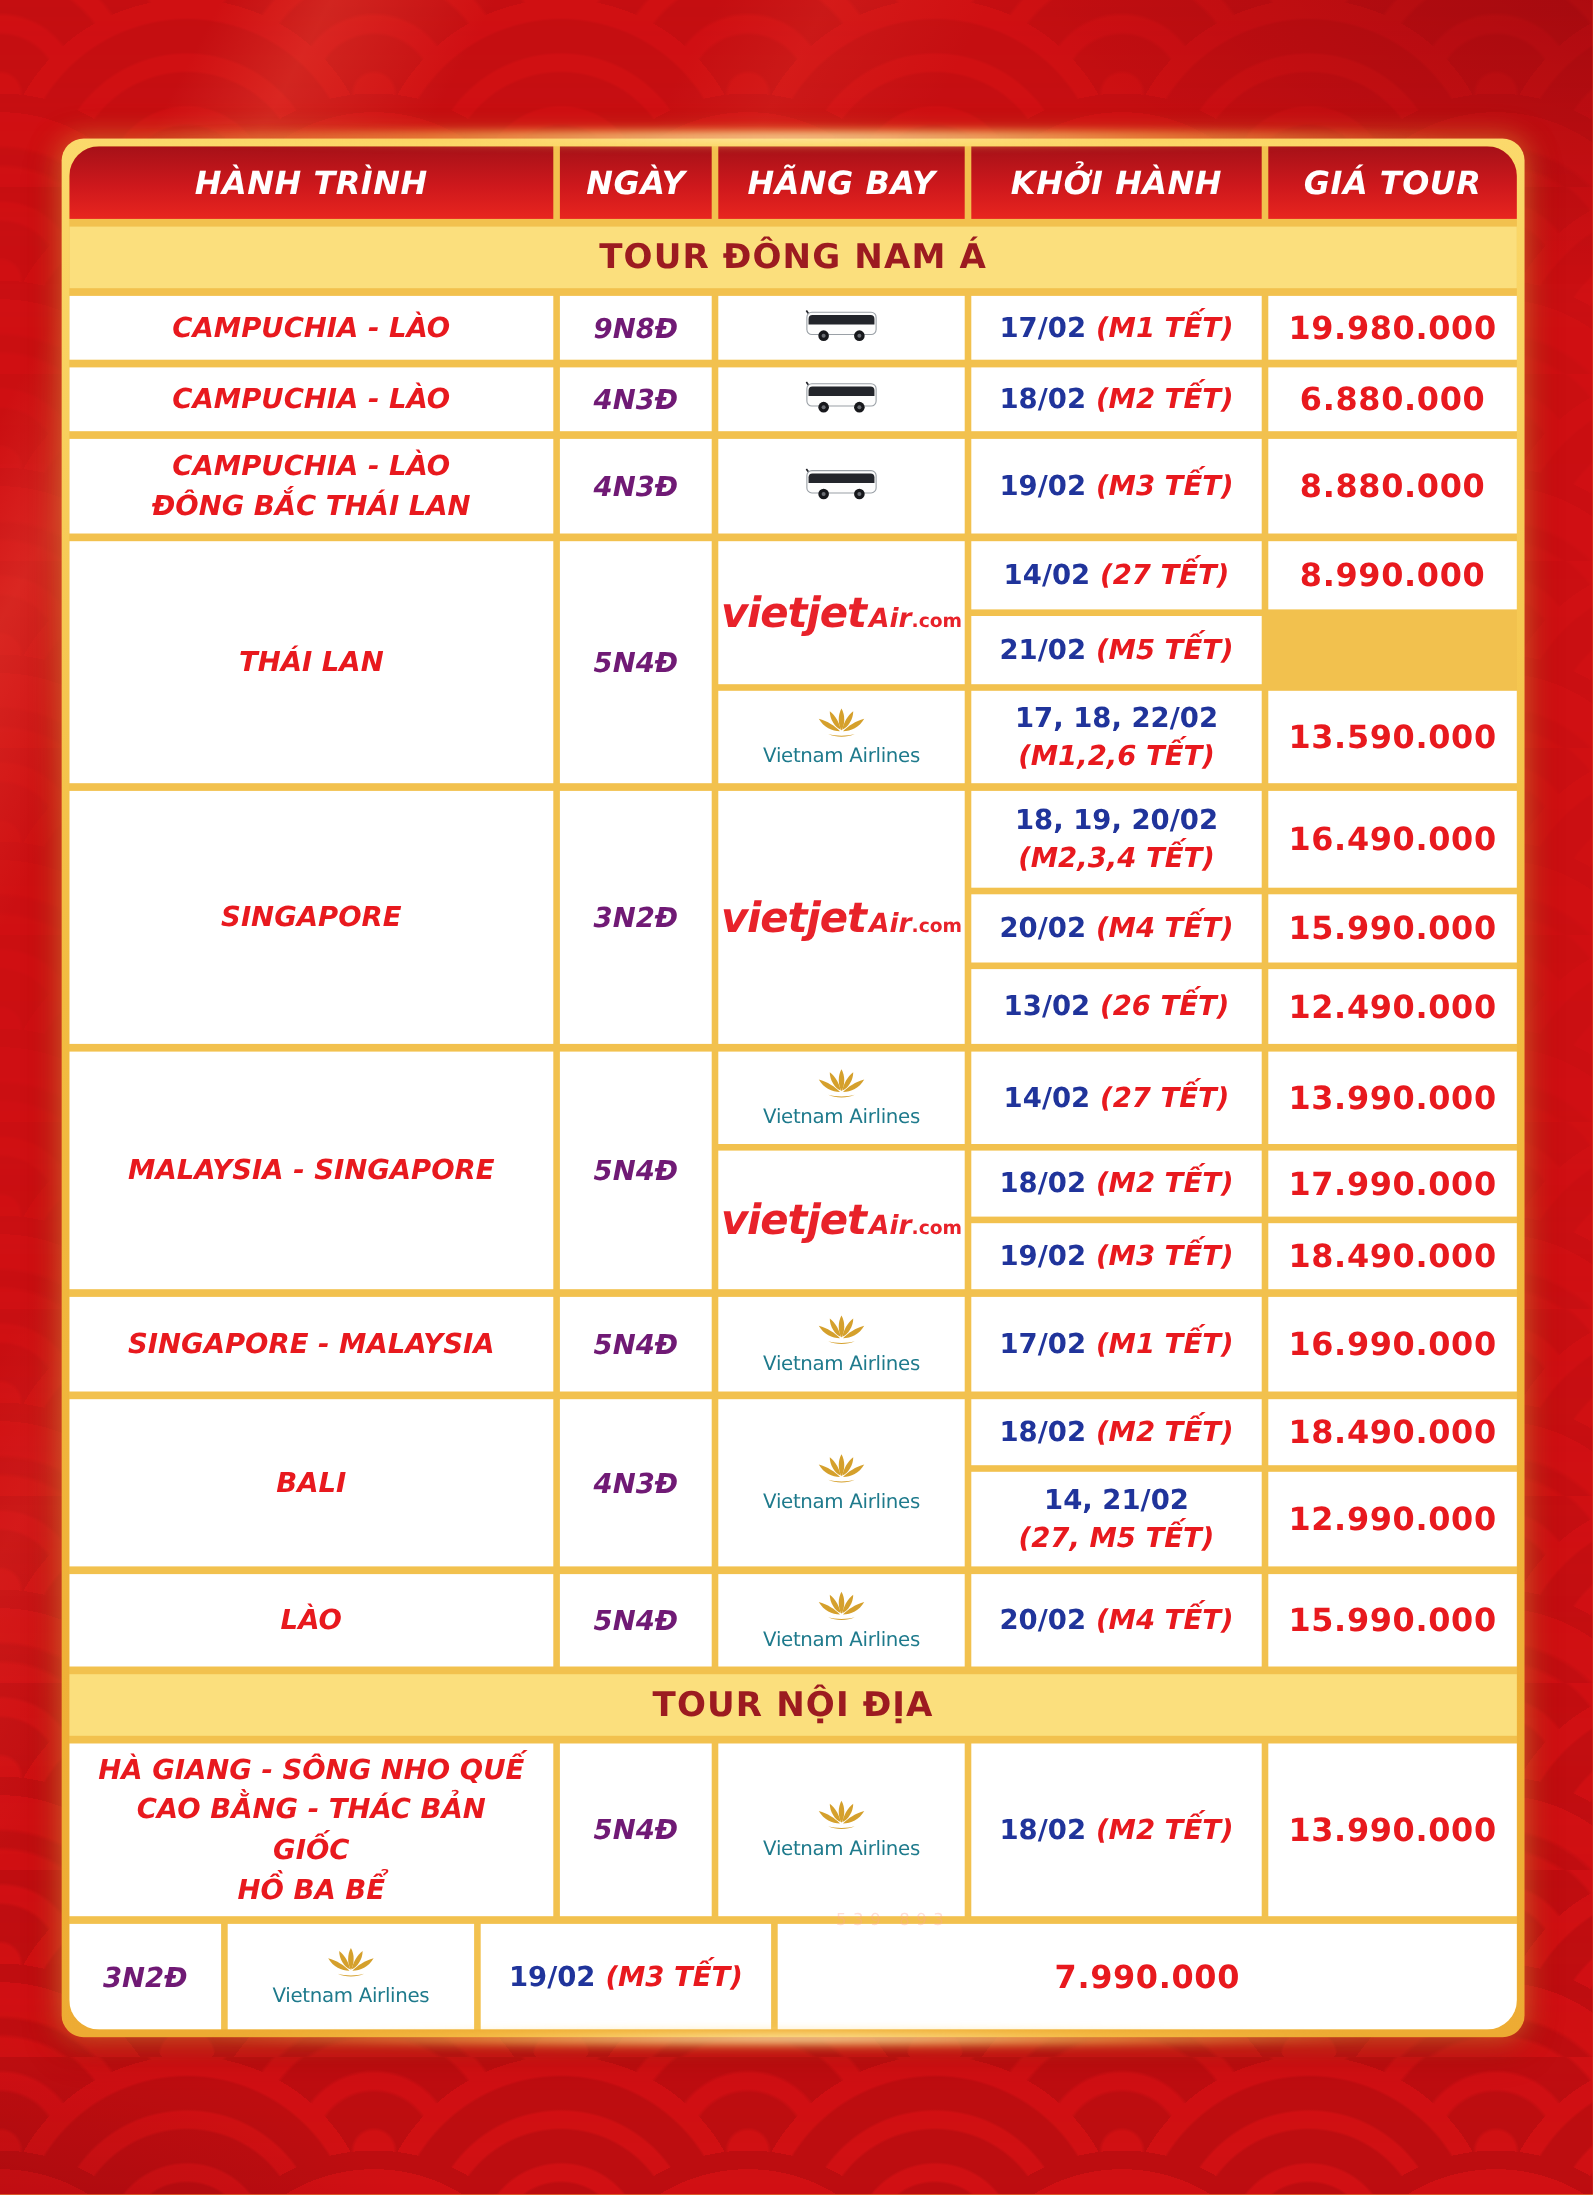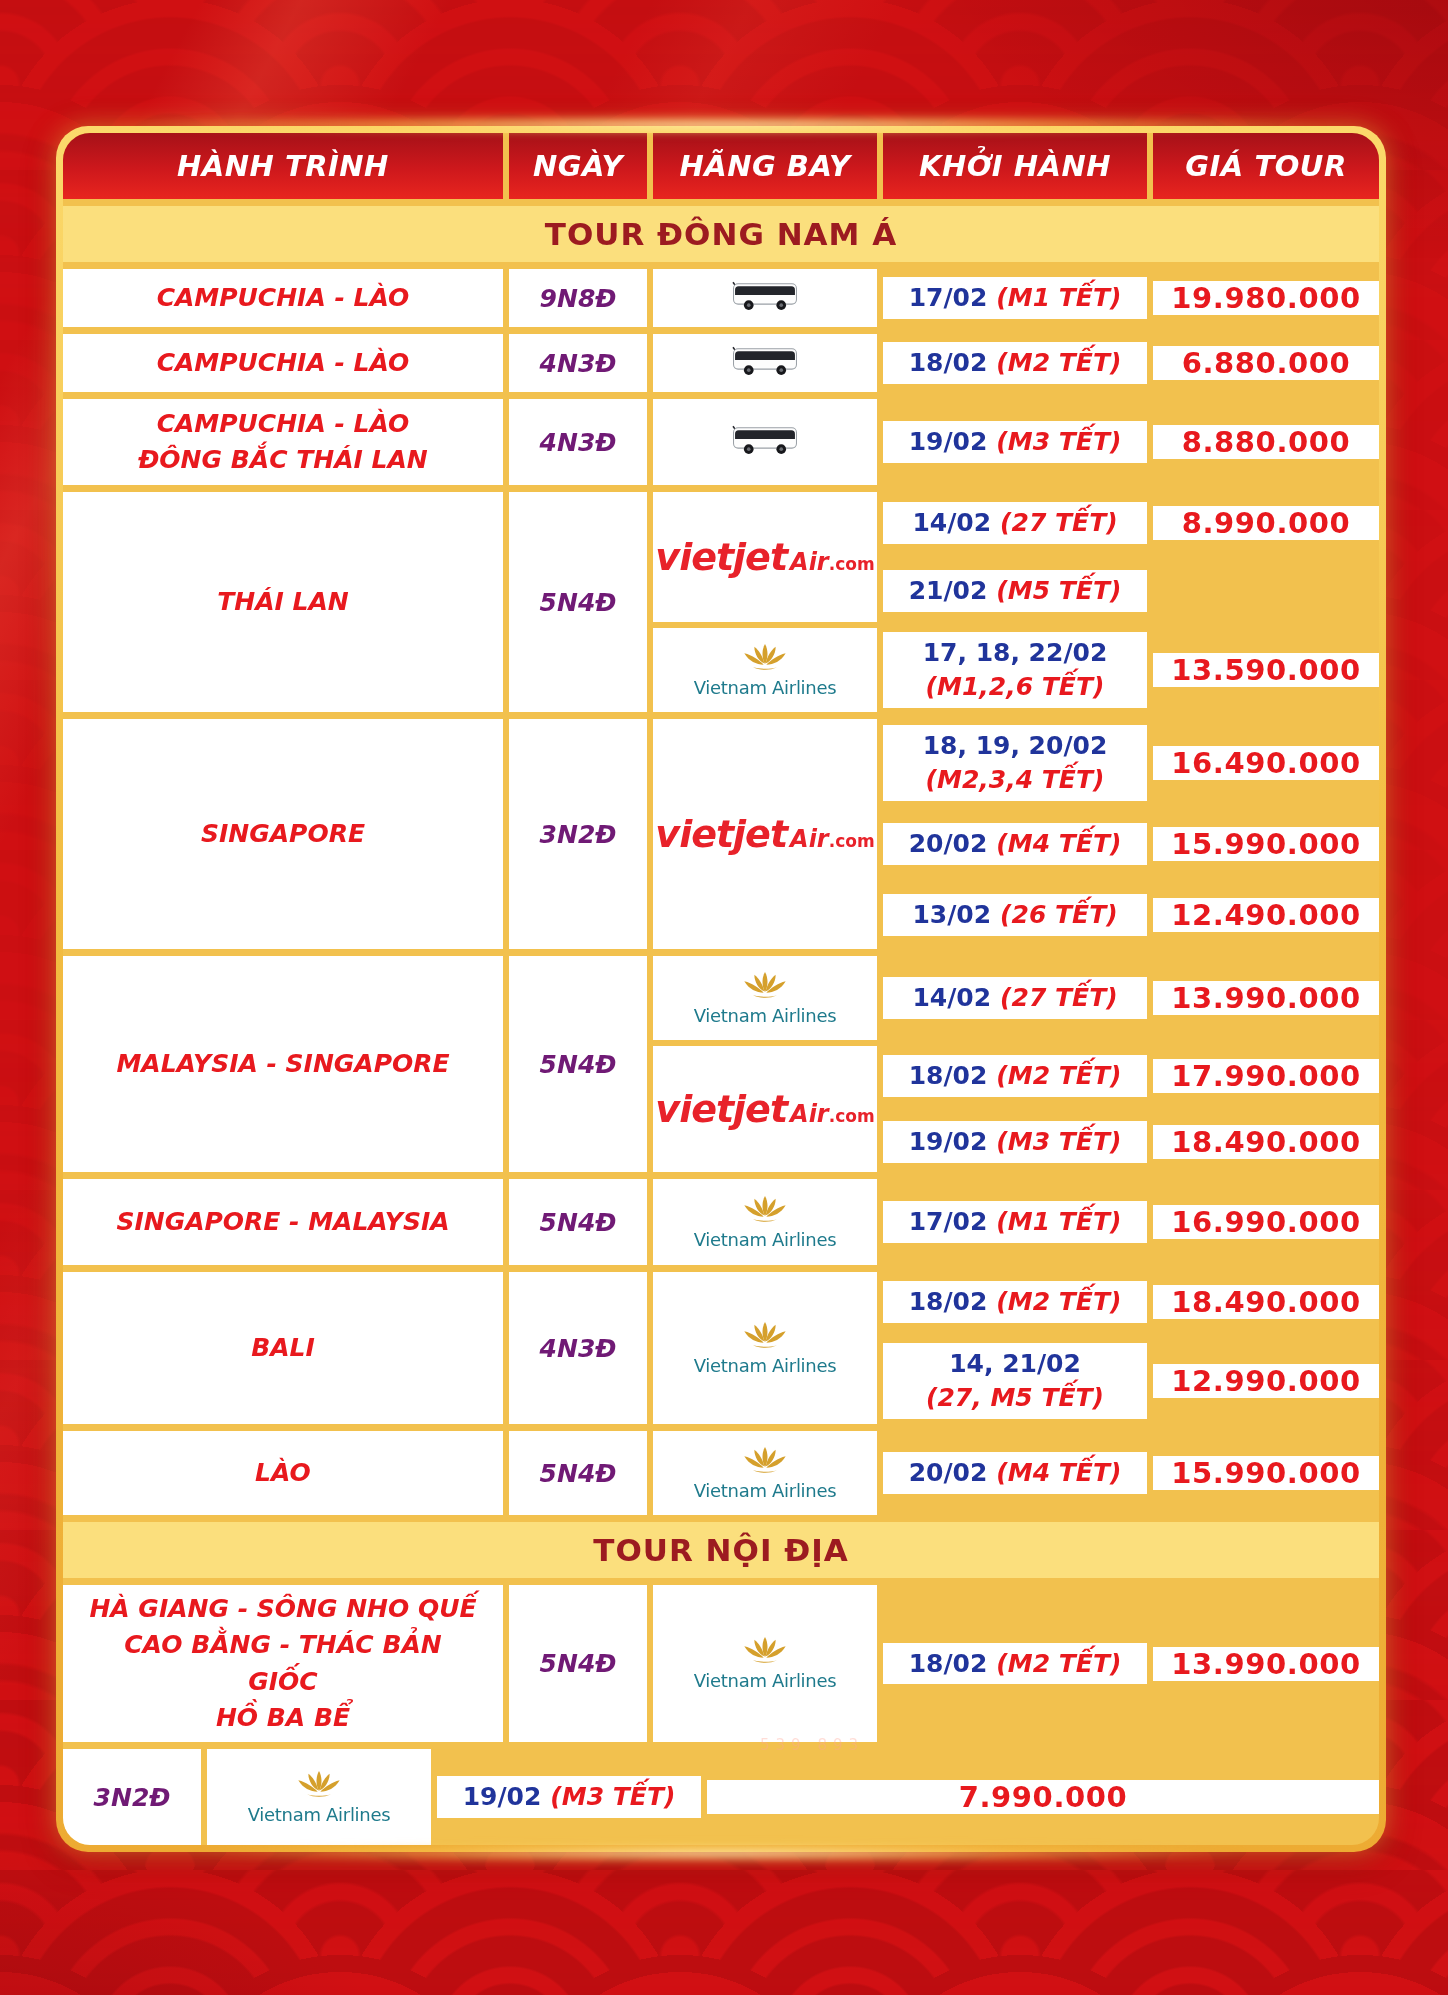--- a/index.html
+++ b/index.html
@@ -25,21 +25,21 @@
   .bg-streaks{
     position:absolute;inset:0;
     background:
       linear-gradient(118deg, transparent 8%, rgba(255,120,85,.22) 12%, transparent 18%),
       linear-gradient(118deg, transparent 26%, rgba(255,120,85,.10) 30%, transparent 36%),
       radial-gradient(1100px 560px at 108% -4%, rgba(90,0,10,.40), transparent 62%),
       radial-gradient(950px 520px at -8% 108%, rgba(90,0,10,.32), transparent 60%);
   }
   .table-wrap{
     position:absolute;left:56px;top:126px;width:1330px;
-    padding:7px;border-radius:32px;box-sizing:border-box;
+    padding:7px;border-radius:20px;box-sizing:border-box;
     background:linear-gradient(180deg,#FBD96B 0%, #F2BC41 45%, #EDAB33 100%);
     box-shadow:0 0 26px rgba(255,195,70,.5), 0 10px 34px rgba(110,0,6,.45);
     z-index:1;
   }
   .glow{position:absolute;height:18px;left:4%;right:4%;border-radius:50%;
     background:radial-gradient(closest-side, rgba(255,246,200,.95), rgba(255,205,90,.55) 55%, transparent);
     filter:blur(4px);z-index:3;pointer-events:none;}
   .glow-top{top:-10px;}
   .glow-bottom{bottom:-10px;left:10%;right:10%;}
   .table-inner{
@@ -51,21 +51,21 @@
   .header-row .cell{
     background:linear-gradient(180deg,#A61118 0%, #CE181C 55%, #E8251F 100%);
     color:#fff;font-style:italic;font-weight:800;font-size:29px;min-height:66px;letter-spacing:.5px;
   }
   .itin-col{flex:0 0 440px;}
   .days-col{flex:0 0 138px;}
   .flights{flex:1;display:flex;flex-direction:column;gap:6px;}
   .group{display:flex;gap:6px;flex:1;}
   .carrier-col{flex:0 0 224px;}
   .subcol{flex:1;display:flex;flex-direction:column;gap:6px;}
-  .subrow{display:flex;gap:6px;flex:1;align-items:center;}
+  .subrow{display:flex;gap:6px;flex:1;}
   .date-col{flex:0 0 264px;}
   .price-col{flex:1;}
   .section-band{
     background:#FBDF7D;color:#9C1B20;font-weight:800;font-size:31px;
     display:flex;align-items:center;justify-content:center;min-height:56px;letter-spacing:1px;
   }
   .itin-cell{color:#E8191E;font-style:italic;font-weight:800;font-size:25px;flex-direction:column;line-height:1.45;padding:6px 24px;}
   .days-cell{color:#701a75;font-style:italic;font-weight:800;font-size:25px;}
   .date-cell{font-weight:800;font-size:25px;flex-wrap:wrap;column-gap:9px;row-gap:0;padding:4px 8px;line-height:1.35;}
   .date-cell.two-line{flex-direction:column;}

